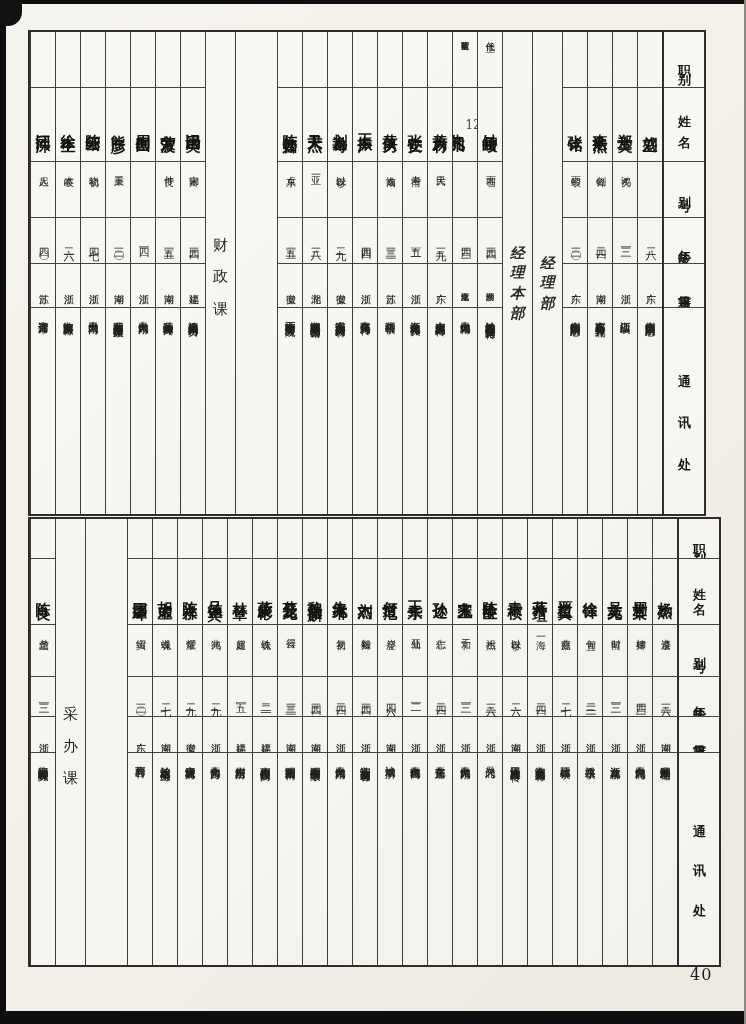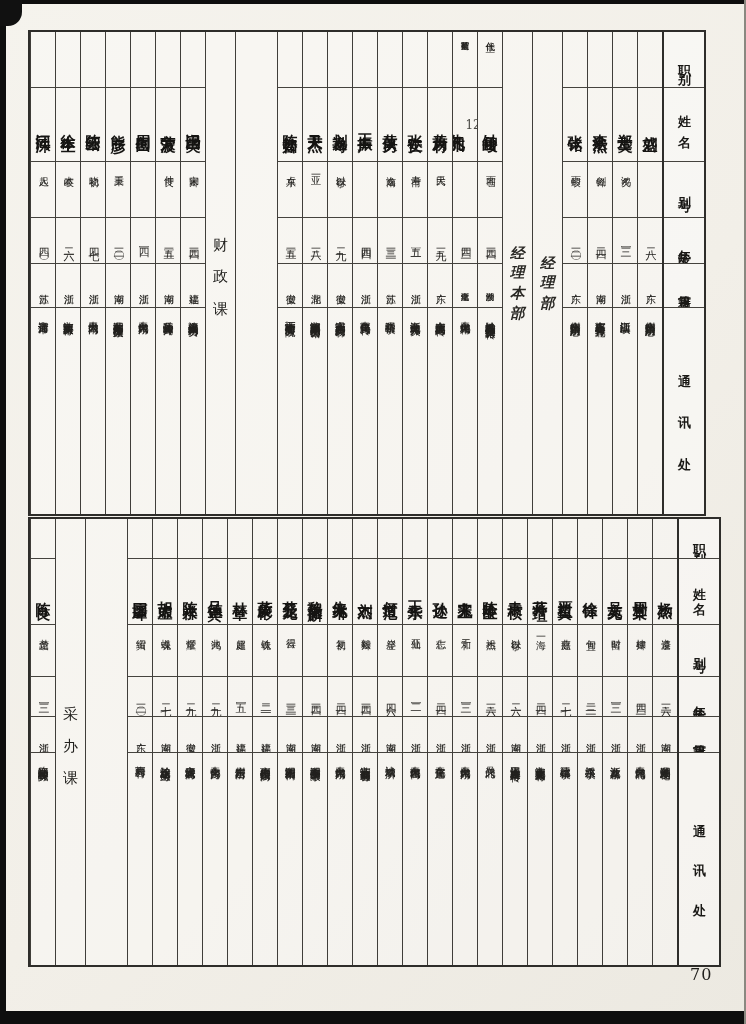--- a/index.html
+++ b/index.html
@@ -939,19 +939,19 @@
           <span class="vtext">三一</span>
         </div>
         <div class="cell r-origin">
           <span class="vtext">浙江</span>
         </div>
         <div class="cell r-addr">
           <span class="vtext">临海回浦学校岭岭头陈</span>
         </div>
       </div>
     </div>
-  <div class="page-num">70</div>
+  <div class="page-num">40</div>
   <div class="edge edge-top"></div>
   <div class="edge edge-left"></div>
   <div class="edge edge-bottom"></div>
   <div class="edge edge-right"></div>
   <div class="corner-blob"></div>
 </div>
 
 </body></html>

